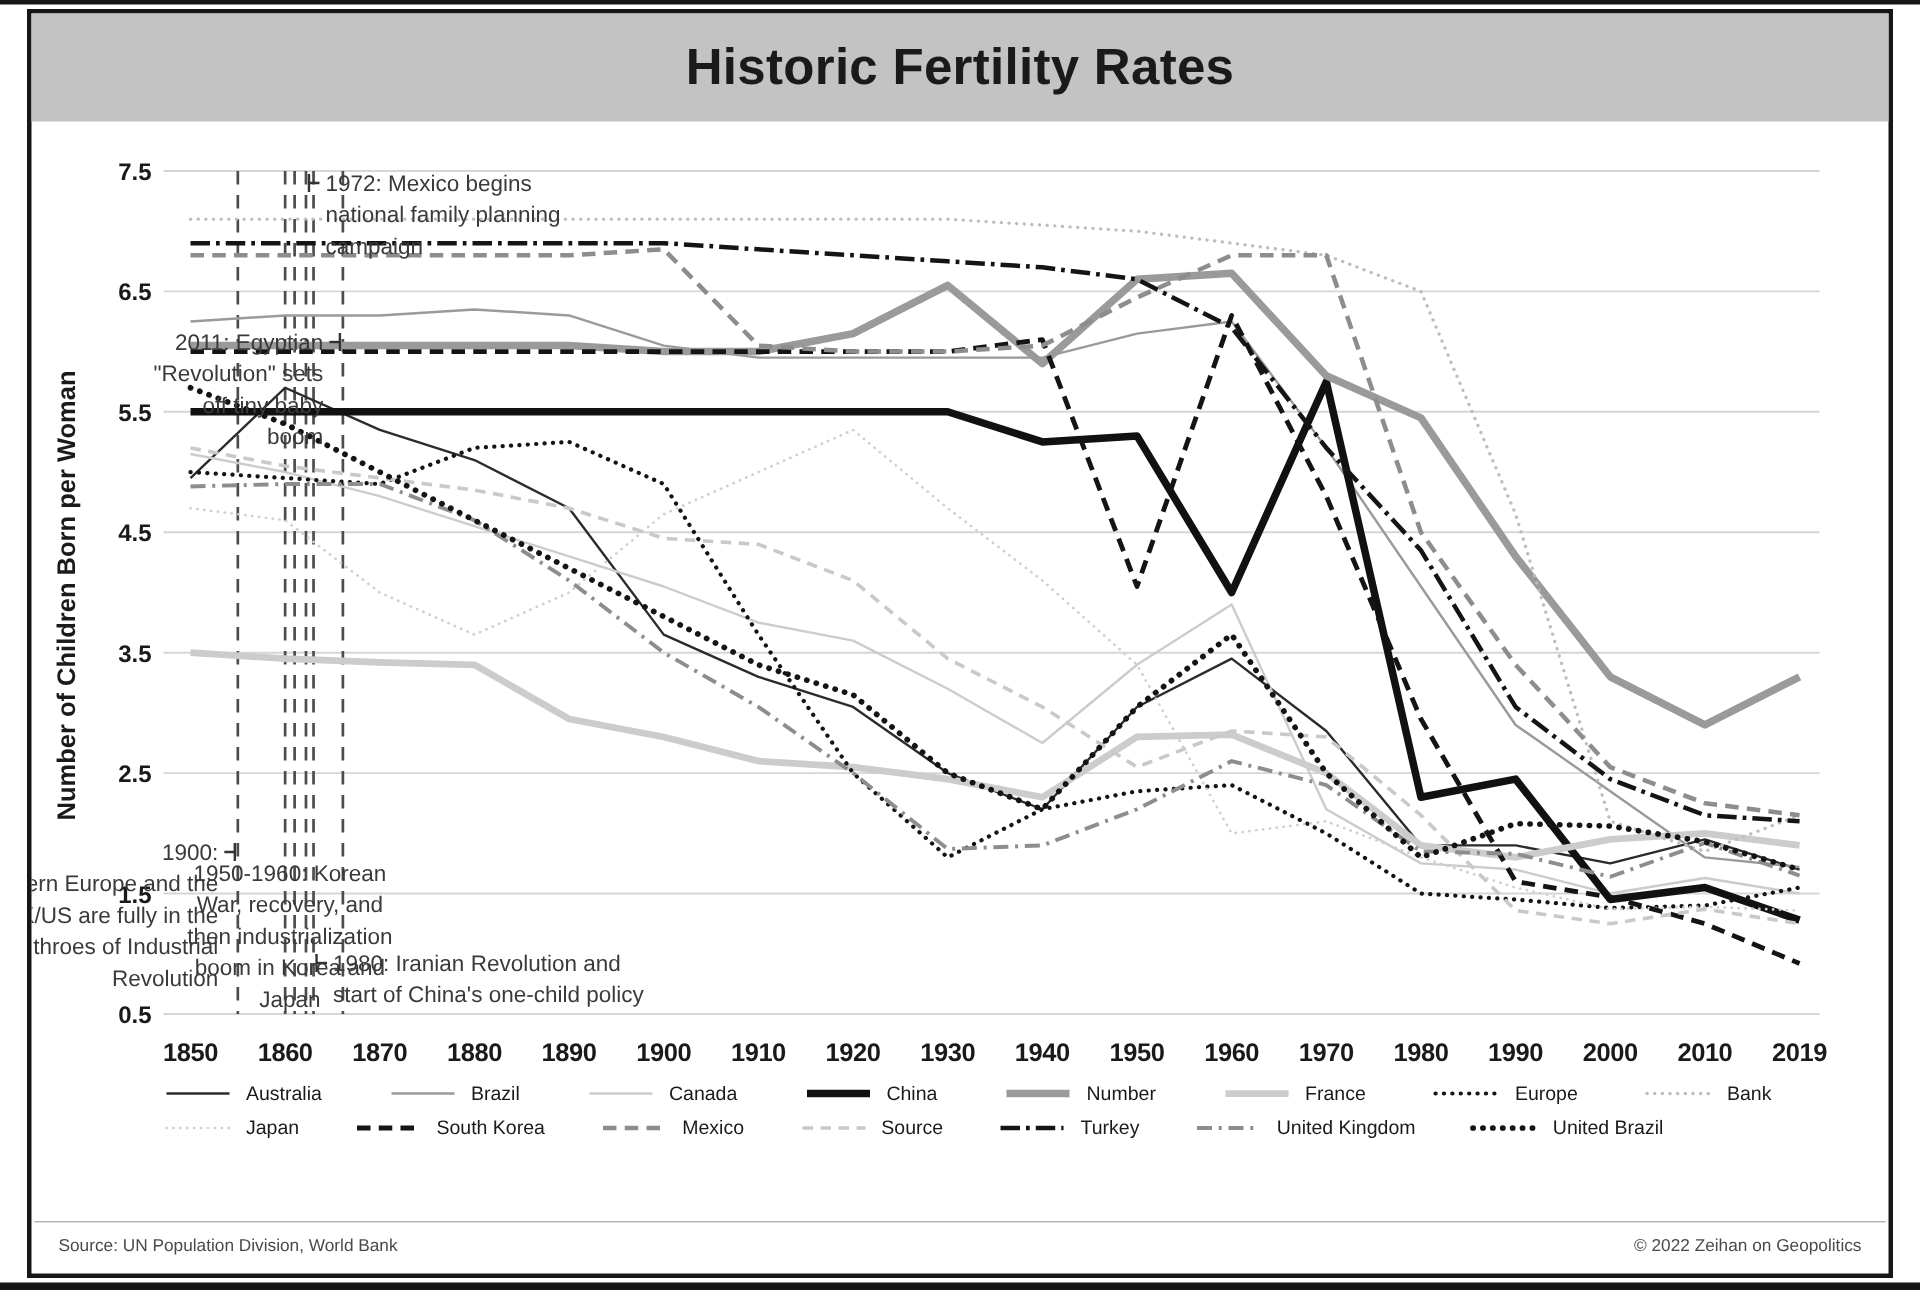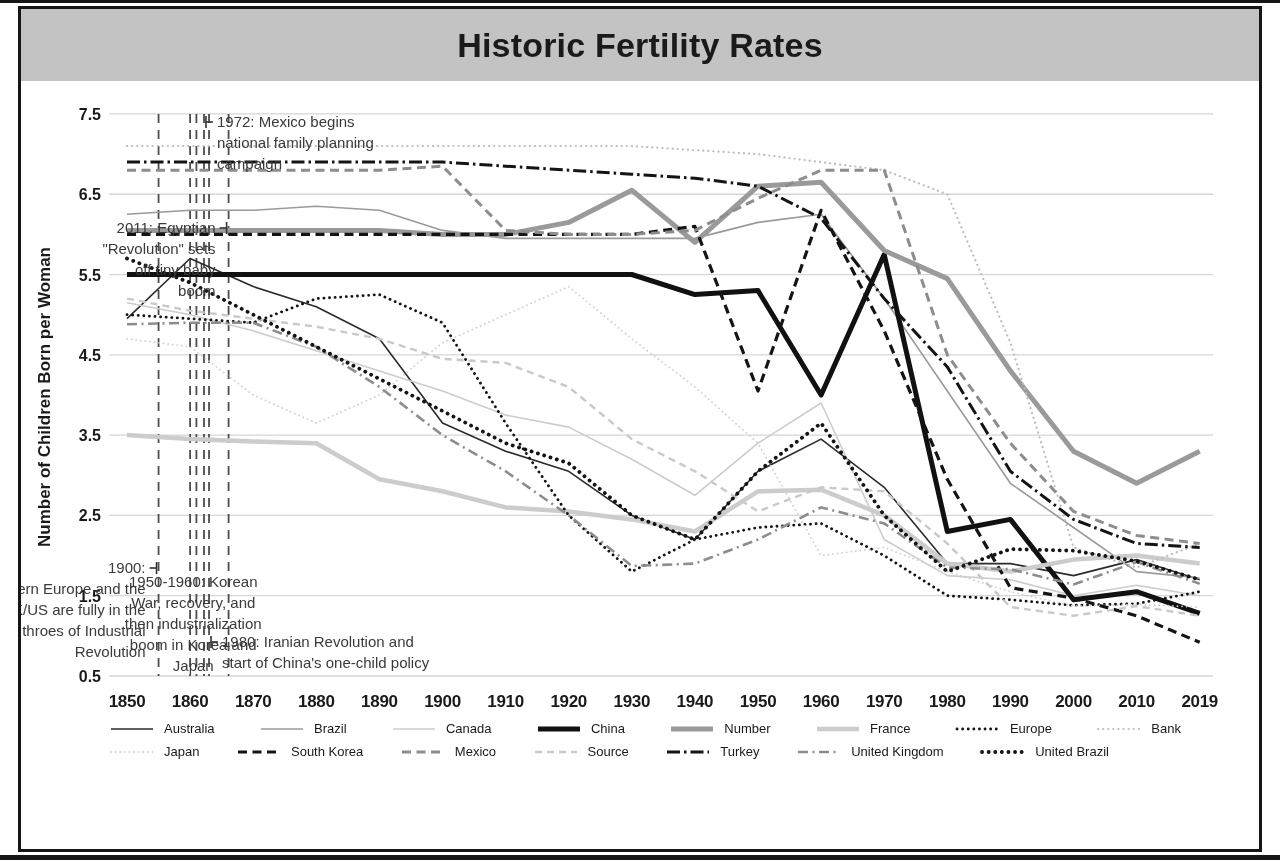--- a/index.html
+++ b/index.html
@@ -230,13 +230,17 @@
         </div>
         <div class="legend-item">
           <svg width="46" height="12">
             <line x1="2" x2="44" y1="6" y2="6" stroke="#141414" stroke-width="3.8" stroke-dasharray="0.1 6.5" stroke-linecap="round"></line>
           </svg>
           <span>United Brazil</span>
         </div>
       </div>
   </div>
 
+  <div class="footer">
+    <div>Source: UN Population Division, World Bank</div>
+    <div>© 2022 Zeihan on Geopolitics</div>
+  </div>
 </div>
 
 </body></html>

